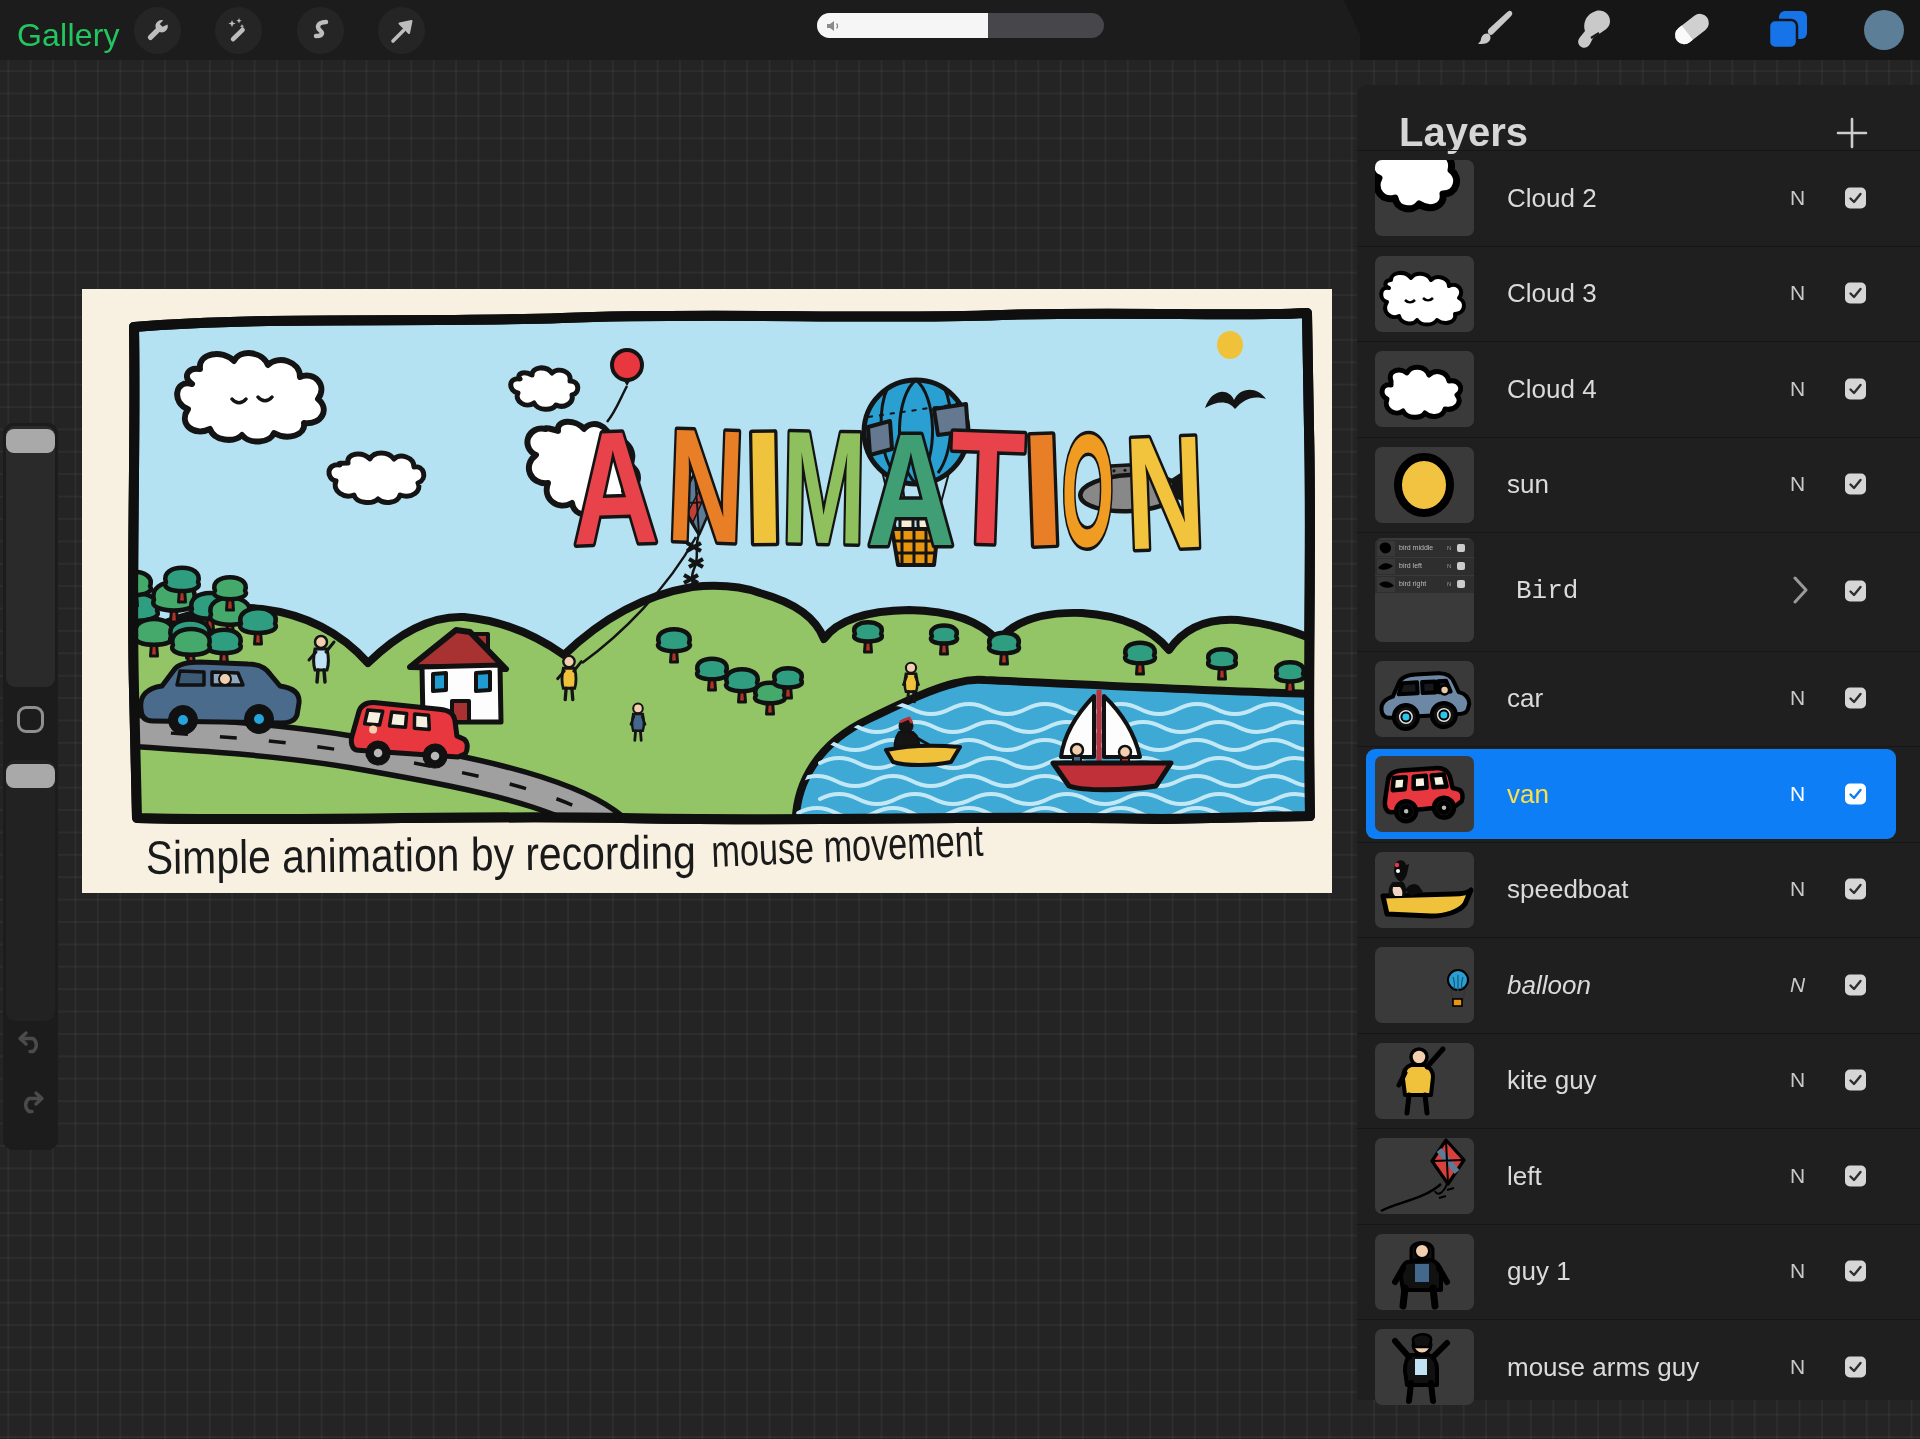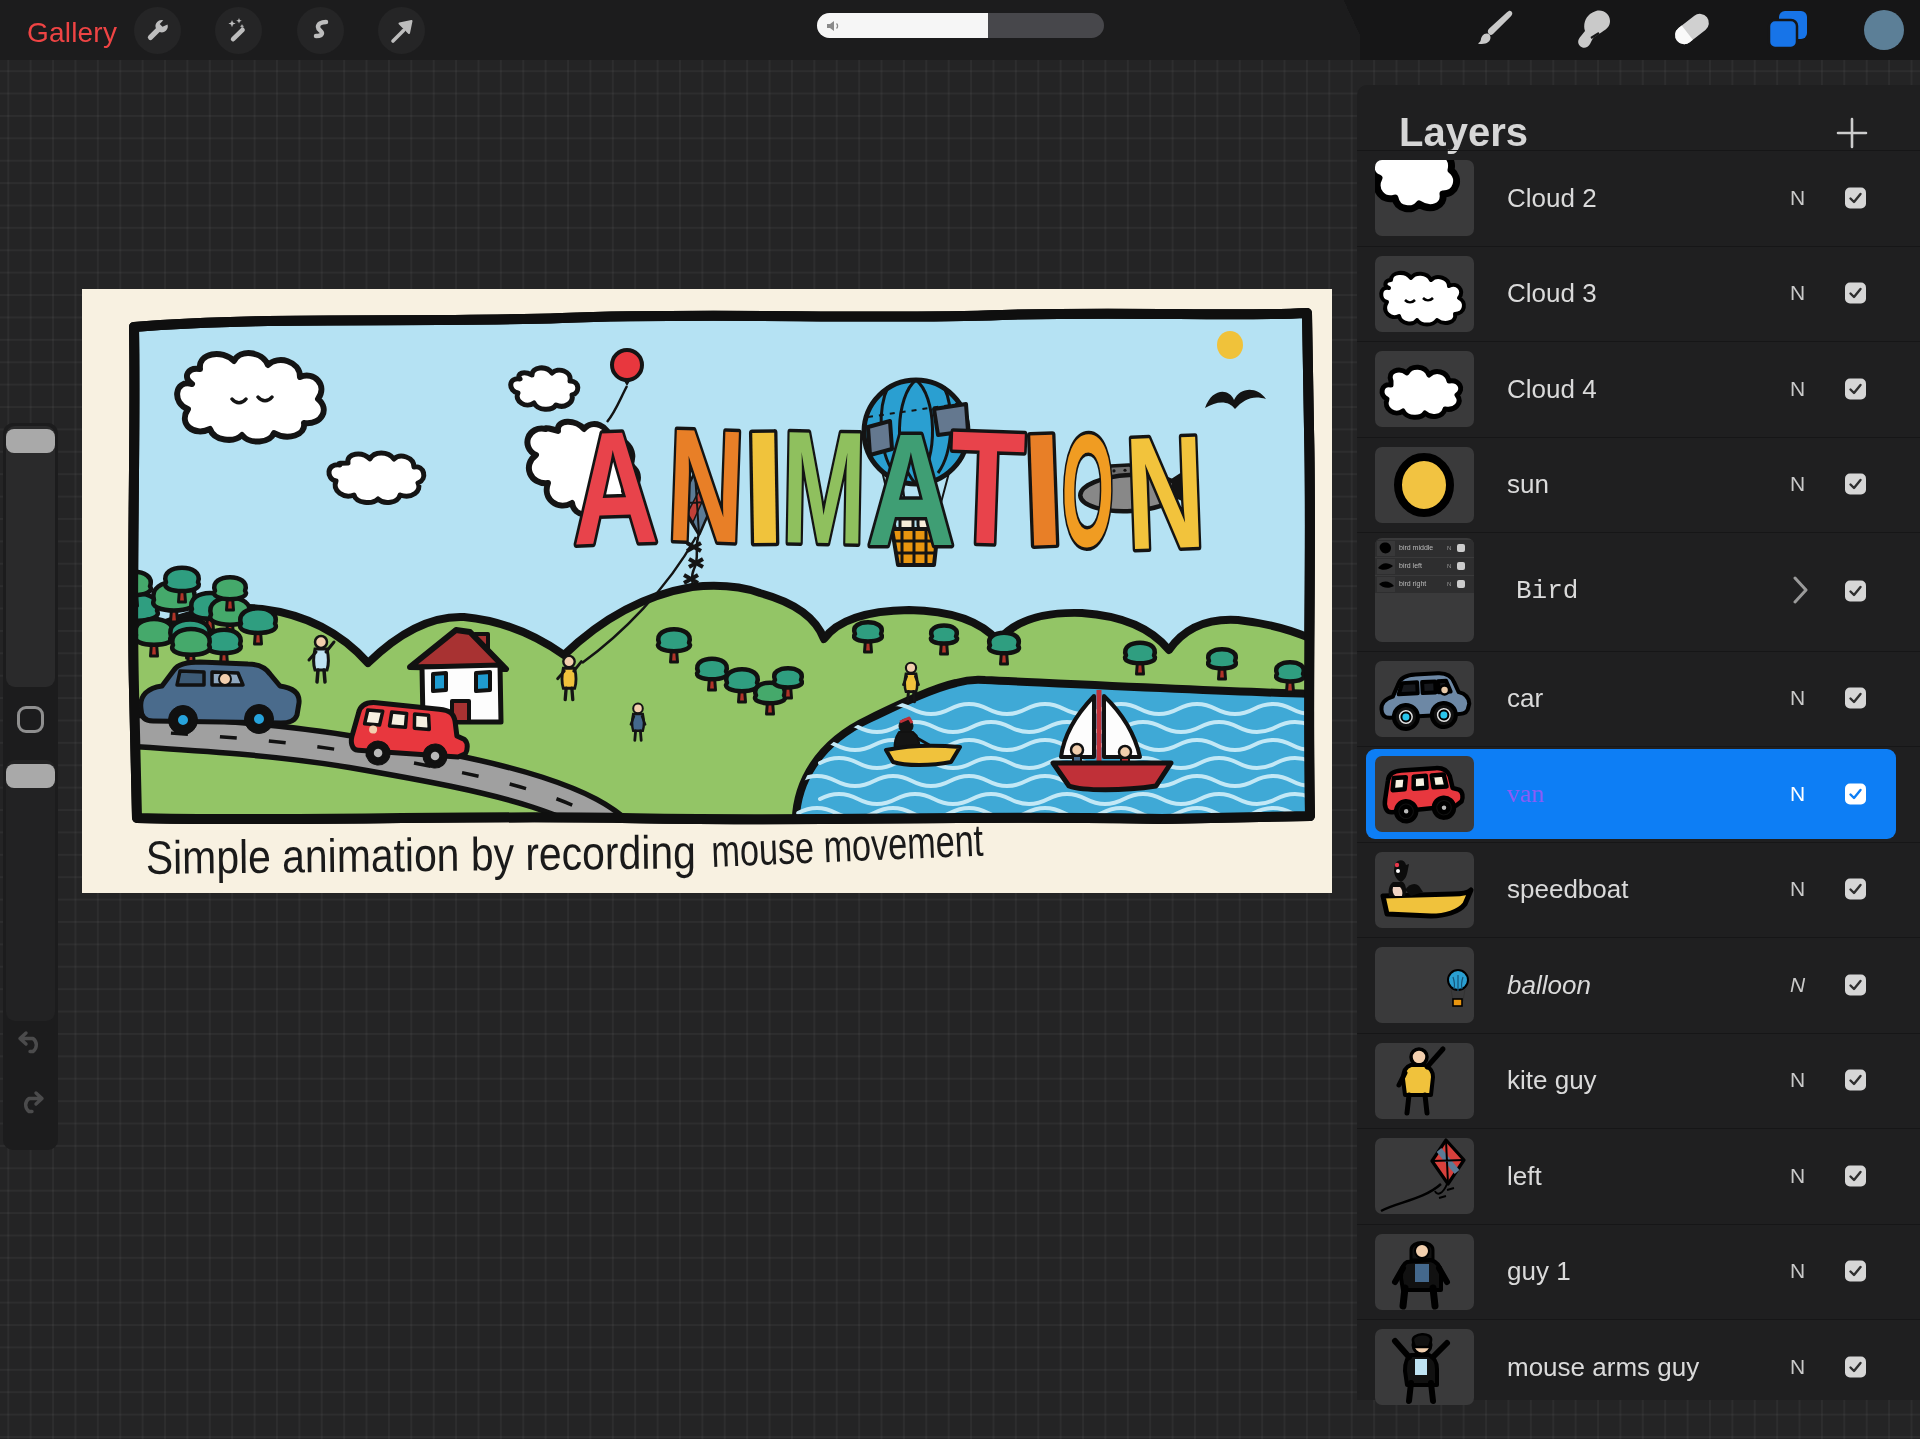--- a/index.html
+++ b/index.html
@@ -9,21 +9,21 @@
     background-image:
       linear-gradient(to right, rgba(255,255,255,0.038) 0 2px, transparent 2px),
       linear-gradient(to bottom, rgba(255,255,255,0.038) 0 2px, transparent 2px);
     background-size:22.4px 22.4px;
     background-position:7.3px 3px;
   }
   
   #topbar { position:absolute; left:0; top:0; width:1920px; height:60px; background:#1c1c1d; z-index:30; }
   #topbar .darkseg { position:absolute; right:0; top:0; height:60px; width:560px; background:#161617; }
   #topbar .darkslant { position:absolute; right:545px; top:0; height:60px; width:35px; background:linear-gradient(245deg, #161617 50%, transparent 50%); }
-  .gallery { position:absolute; left:27px; top:17px; font-size:28px; color:#ef4444; letter-spacing:0.2px; }
+  .gallery { position:absolute; left:17px; top:17px; font-size:32px; color:#22c55e; letter-spacing:0.2px; }
   .circbtn { position:absolute; top:7px; width:47px; height:47px; border-radius:50%; background:#252526; }
   .circbtn svg { position:absolute; left:50%; top:50%; transform:translate(-50%,-50%); }
   
   .pill { position:absolute; left:817px; top:13px; width:287px; height:25px; border-radius:13px; background:#47474b; }
   .pill .fill { position:absolute; left:0; top:0; width:171px; height:25px; border-radius:13px 0 0 13px; background:#f6f6f6; }
   .pill svg { position:absolute; left:8px; top:5px; }
   .topicon { position:absolute; top:9px; }
   
   #sidebar { position:absolute; left:3px; top:423px; width:55px; height:727px; background:#1c1c1d; border-radius:10px; z-index:20; }
   #sidebar .track1 { position:absolute; left:3px; top:3px; width:49px; height:261px; background:#2a2a2b; border-radius:9px; }
@@ -256,21 +256,21 @@
 <div class="thumb" style="top:10px;"><svg width="99" height="76" viewBox="0 0 99 76">
             <g stroke="#000" stroke-width="4.5" stroke-linejoin="round" transform="rotate(-4 49 38)">
               <path d="M10 40 L14 22 C15 16 20 13 28 13 L62 13 C70 13 74 16 76 22 L78 34 L84 36 C88 38 88 44 86 48 L80 52 L16 54 C10 54 8 48 10 40 Z" fill="#e8373e"></path>
               <path d="M20 20 h12 l-2 12 h-12 z M40 20 h12 v12 h-13 z M58 20 h12 l2 12 h-13 z" fill="#f6f0e0"></path>
               <circle cx="30" cy="54" r="10" fill="#111"></circle>
               <circle cx="30" cy="54" r="4.5" fill="#b9b9b9"></circle>
               <circle cx="68" cy="53" r="10" fill="#111"></circle>
               <circle cx="68" cy="53" r="4.5" fill="#b9b9b9"></circle>
             </g>
           </svg></div>
-<div class="lname" style="color:#8b5cf6;font-family:Liberation Serif, serif;">van</div>
+<div class="lname" style="color:#fde047;">van</div>
 <div class="nbadge" style="color:#ffffff;">N</div>
 <div class="chk" style="background:#ffffff;">
           <svg width="17" height="17" viewBox="0 0 17 17">
             <path d="M3.5 9 L7 12.5 L13.5 4.5" fill="none" stroke="#0d7ef5" stroke-width="2.4" stroke-linecap="round" stroke-linejoin="round"></path>
           </svg>
         </div>
 </div>
 <div class="row" style="top:756.5px;height:95.5px;text-align:right;">
 <div class="sep"></div>
 <div class="thumb" style="top:10px;"><svg width="99" height="76" viewBox="0 0 99 76">

